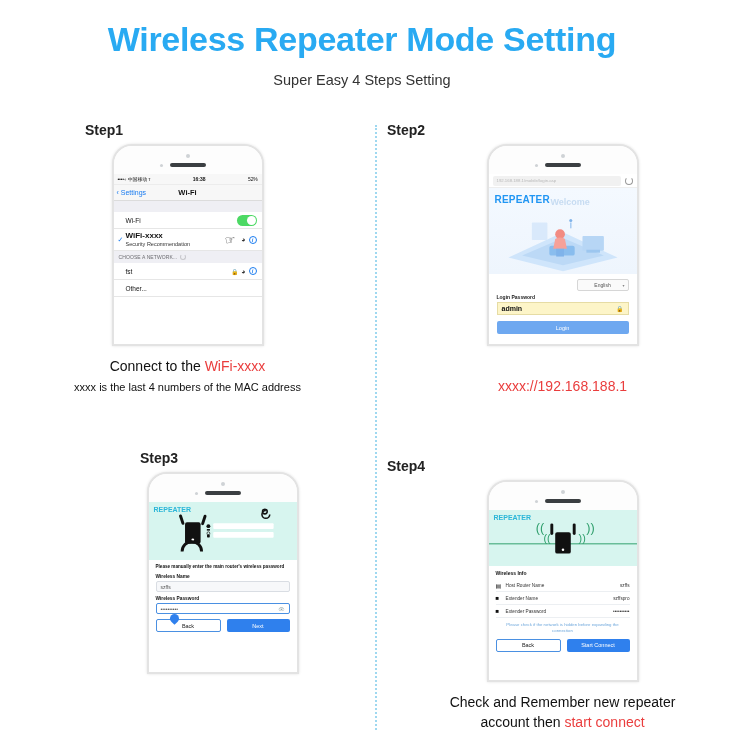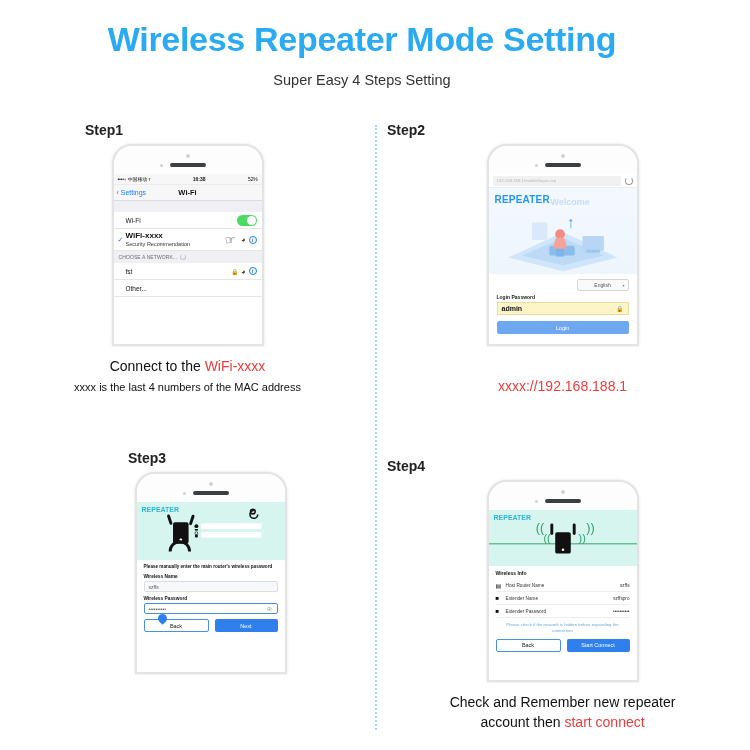--- a/index.html
+++ b/index.html
@@ -33,21 +33,21 @@
     position: absolute; left: 375px; top: 125px;
     width: 0; height: 605px;
     border-left: 2px dotted #9fd8f0;
   }
 
   
   .grid { position: absolute; top: 122px; left: 0; width: 750px; }
   .cell { position: absolute; width: 375px; }
   .cell.c1 { left: 0;   top: 0; }
   .cell.c2 { left: 375px; top: 0; }
-  .cell.c3 { left: 3px;   top: 328px; padding-left: 40px; }
+  .cell.c3 { left: 15px;   top: 328px; padding-left: 40px; }
   .cell.c4 { left: 375px; top: 336px; }
 
   .step-label {
     font-size: 14px; color: #222; font-weight: bold;
     margin-left: 12px;
   }
   .cell.c1 .step-label, .cell.c3 .step-label { margin-left: 85px; }
   .cell.c2 .step-label, .cell.c4 .step-label { margin-left: 12px; }
 
   

